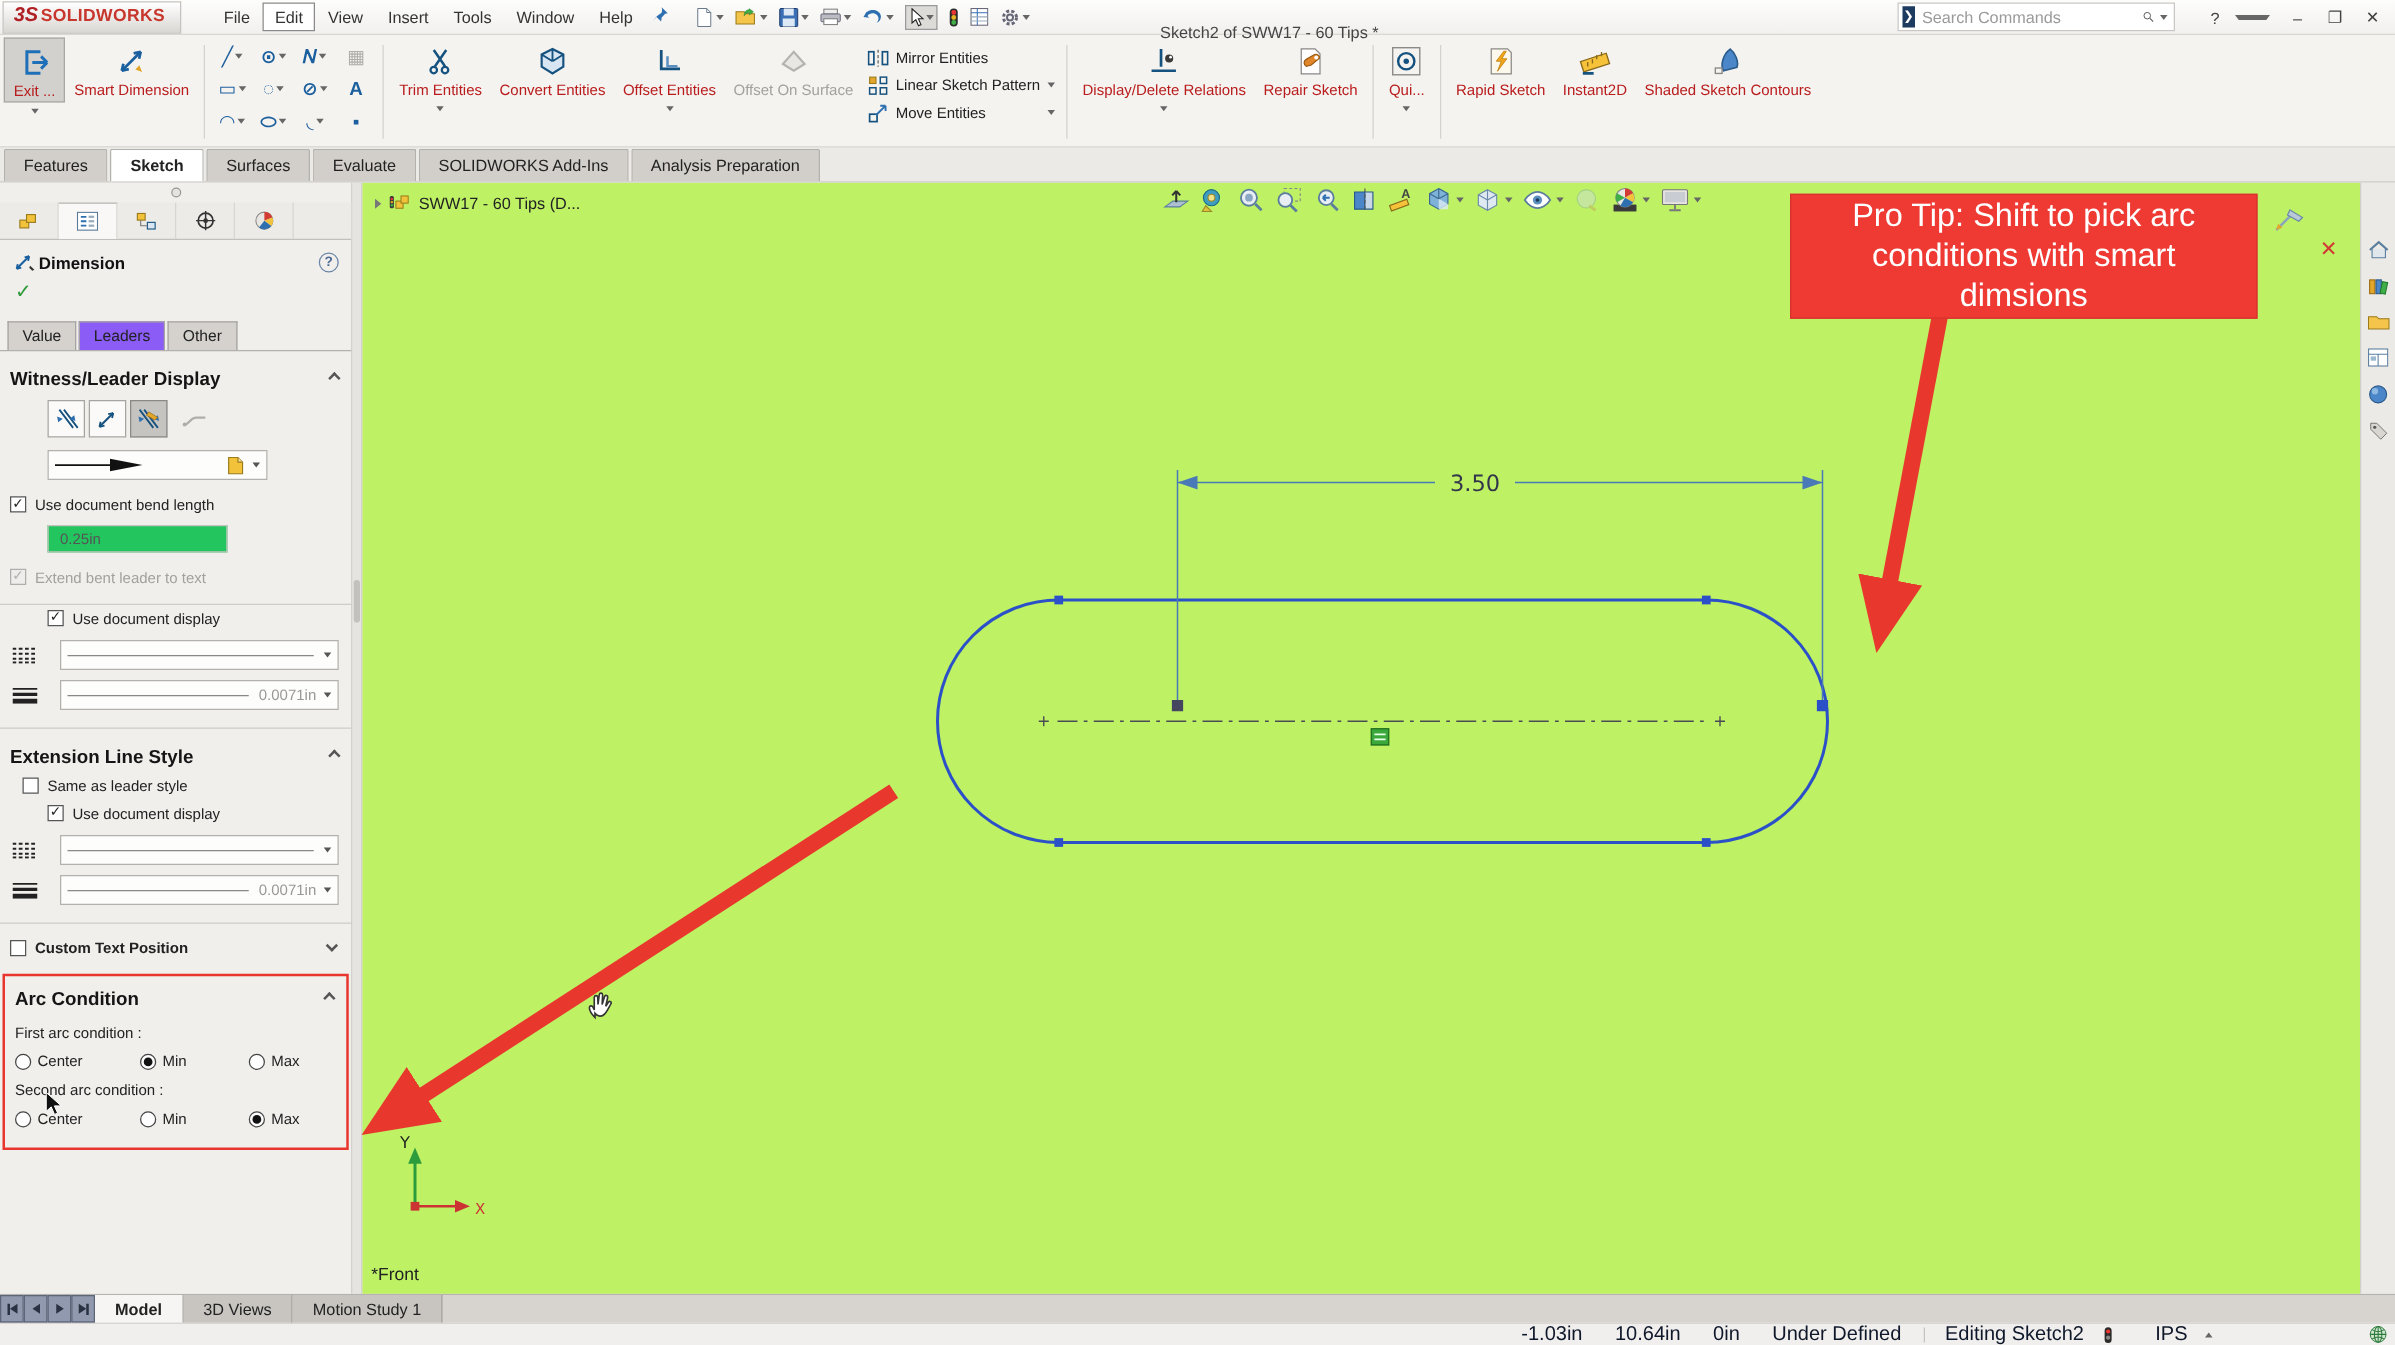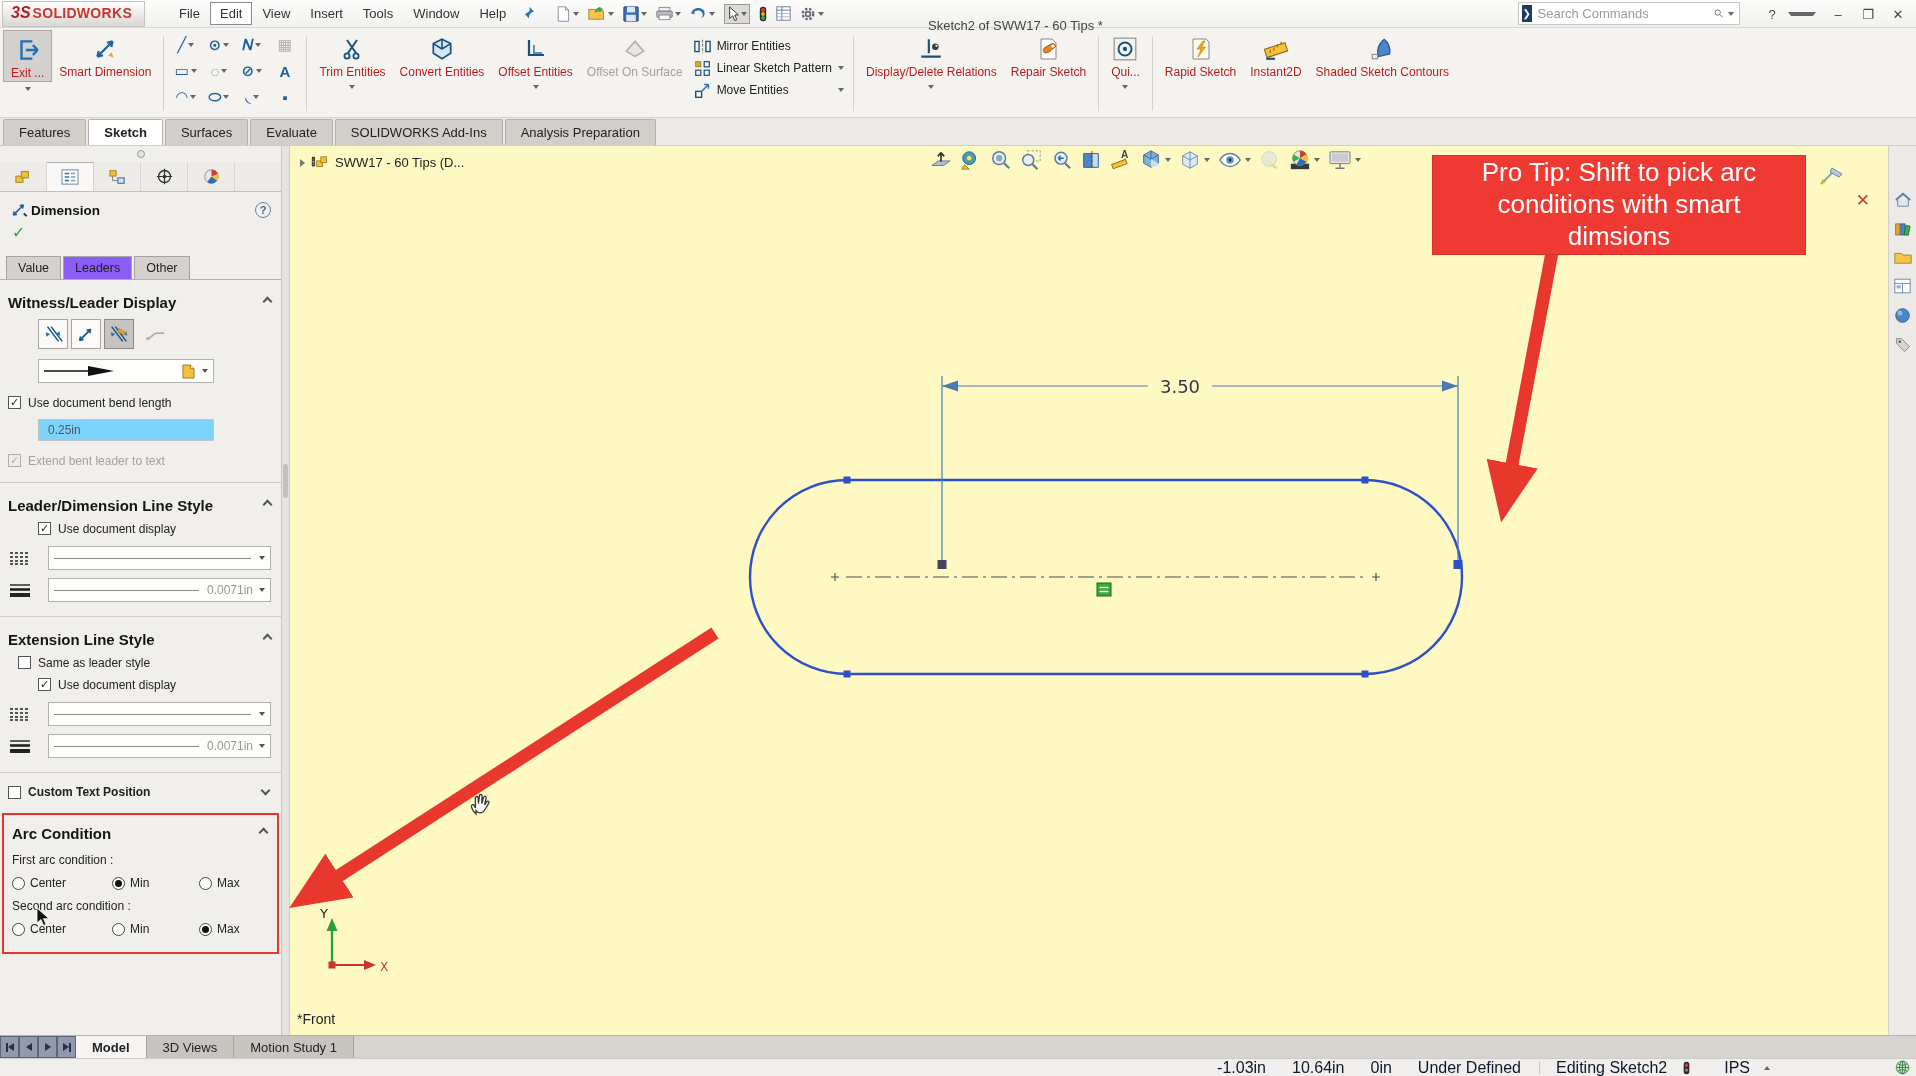--- a/index.html
+++ b/index.html
@@ -75,39 +75,39 @@
   .combo .line { flex:1; height:1px; background:#8a8886; margin-right:8px; }
   .combo .val { color:#9a9894; font-size:12px; margin-right:6px; }
   .combo .car { border-top-color:#555; }
   .arrow-combo { margin:10px 10px 0 38px; width:176px; }
   .chk { display:flex; align-items:flex-start; gap:7px; padding:13px 8px 0; }
   .chk .box { width:13px; height:13px; flex:none; border:1px solid #555; background:#fff; display:flex; align-items:center; justify-content:center; font-size:11px; font-weight:bold; color:#222; line-height:1; }
   .chk.disabled .box { border-color:#b0aeaa; color:#b0aeaa; background:#eeedeb; }
   .chk.disabled span { color:#a3a19d; }
   .chk.ind { padding-left:38px; }
   .chk.ind2 { padding-left:18px; }
-  .field { margin:9px 10px 0 38px; width:176px; height:22px; background:#7dd3fc; border:1px solid #c5c3bf; color:#555; display:flex; align-items:center; padding:0 9px; }
+  .field { margin:9px 10px 0 38px; width:144px; height:22px; background:#22c55e; border:1px solid #c5c3bf; color:#555; display:flex; align-items:center; padding:0 9px; }
   .combo-row { display:flex; align-items:center; gap:16px; padding:10px 10px 0 8px; }
   .combo-row .mini { width:24px; flex:none; display:flex; justify-content:center; }
   .combo-row .combo { flex:1; }
   .sec-div { border-top:1px solid #cfccc8; margin:14px 0 0; }
   .arc { border:2px solid #e8362e; margin:14px 2px 0; padding:2px 0 14px; position:relative; background:#f1efec; }
   .arc .sec-h { padding-top:8px; }
   .arc-label { padding:7px 8px 2px; color:#222; }
   .rad-row { display:flex; padding:7px 0 2px 8px; }
   .rad-item { display:flex; align-items:center; gap:5px; }
   .rad-item.w1 { width:100px; } .rad-item.w2 { width:87px; }
   .rad { width:13px; height:13px; border:1px solid #444; border-radius:50%; background:#fff; flex:none; display:flex; align-items:center; justify-content:center; }
   .rad.sel::after { content:""; width:7px; height:7px; background:#111; border-radius:50%; display:block; }
   .panel-cursor { position:absolute; left:32px; top:92px; }
 
   .vsplit { width:8px; flex:none; background:#e6e4e0; border-right:1px solid #cfcdc9; position:relative; }
   .vsplit .grip { position:absolute; top:318px; left:1px; width:5px; height:34px; background:#c3c1bd; border-radius:3px; }
 
-  .viewport { flex:1; background:#fef9c3; position:relative; overflow:hidden; }
+  .viewport { flex:1; background:#bef264; position:relative; overflow:hidden; }
   .breadcrumb { position:absolute; left:10px; top:9px; display:flex; align-items:center; gap:6px; font-size:13px; color:#222; z-index:3; }
   .bc-car { width:0; height:0; border-top:4px solid transparent; border-bottom:4px solid transparent; border-left:5px solid #777; }
   .headsup { position:absolute; left:640px; top:3px; display:flex; align-items:center; gap:8px; z-index:3; }
   .hu { display:flex; align-items:center; gap:3px; }
   .sketch-svg { position:absolute; inset:0; width:100%; height:100%; }
   .plane-label { position:absolute; left:7px; bottom:8px; font-size:14px; color:#222; }
   .hand-cursor { position:absolute; left:178px; top:645px; }
   .confirm-corner { position:absolute; right:14px; top:18px; width:56px; height:52px; z-index:3; }
   .confirm-corner .cancel { position:absolute; right:4px; top:26px; color:#d23b33; font-size:17px; font-weight:bold; }
 
@@ -565,24 +565,20 @@
         <span class="box">✓</span>
         <span>Use document bend length</span>
       </div>
       <div class="field">0.25in</div>
       <div class="chk disabled">
         <span class="box">✓</span>
         <span>Extend bent leader to text</span>
       </div>
 
       <div class="sec-div"></div>
-      <div class="sec-h">
-        <span>Leader/Dimension Line Style</span>
-          <span class="chev up"></span>
-      </div>
       <div class="chk ind" style="padding-top:4px;">
         <span class="box">✓</span>
         <span>Use document display</span>
       </div>
       <div class="combo-row">
         <span class="mini">
           <svg width="20" height="14" viewBox="0 0 20 14">
               <path d="M0 2h20M0 6h20M0 10h20M0 13h20" stroke="#222" stroke-width="1.6" stroke-dasharray="3 2"></path>
             </svg>
         </span>

